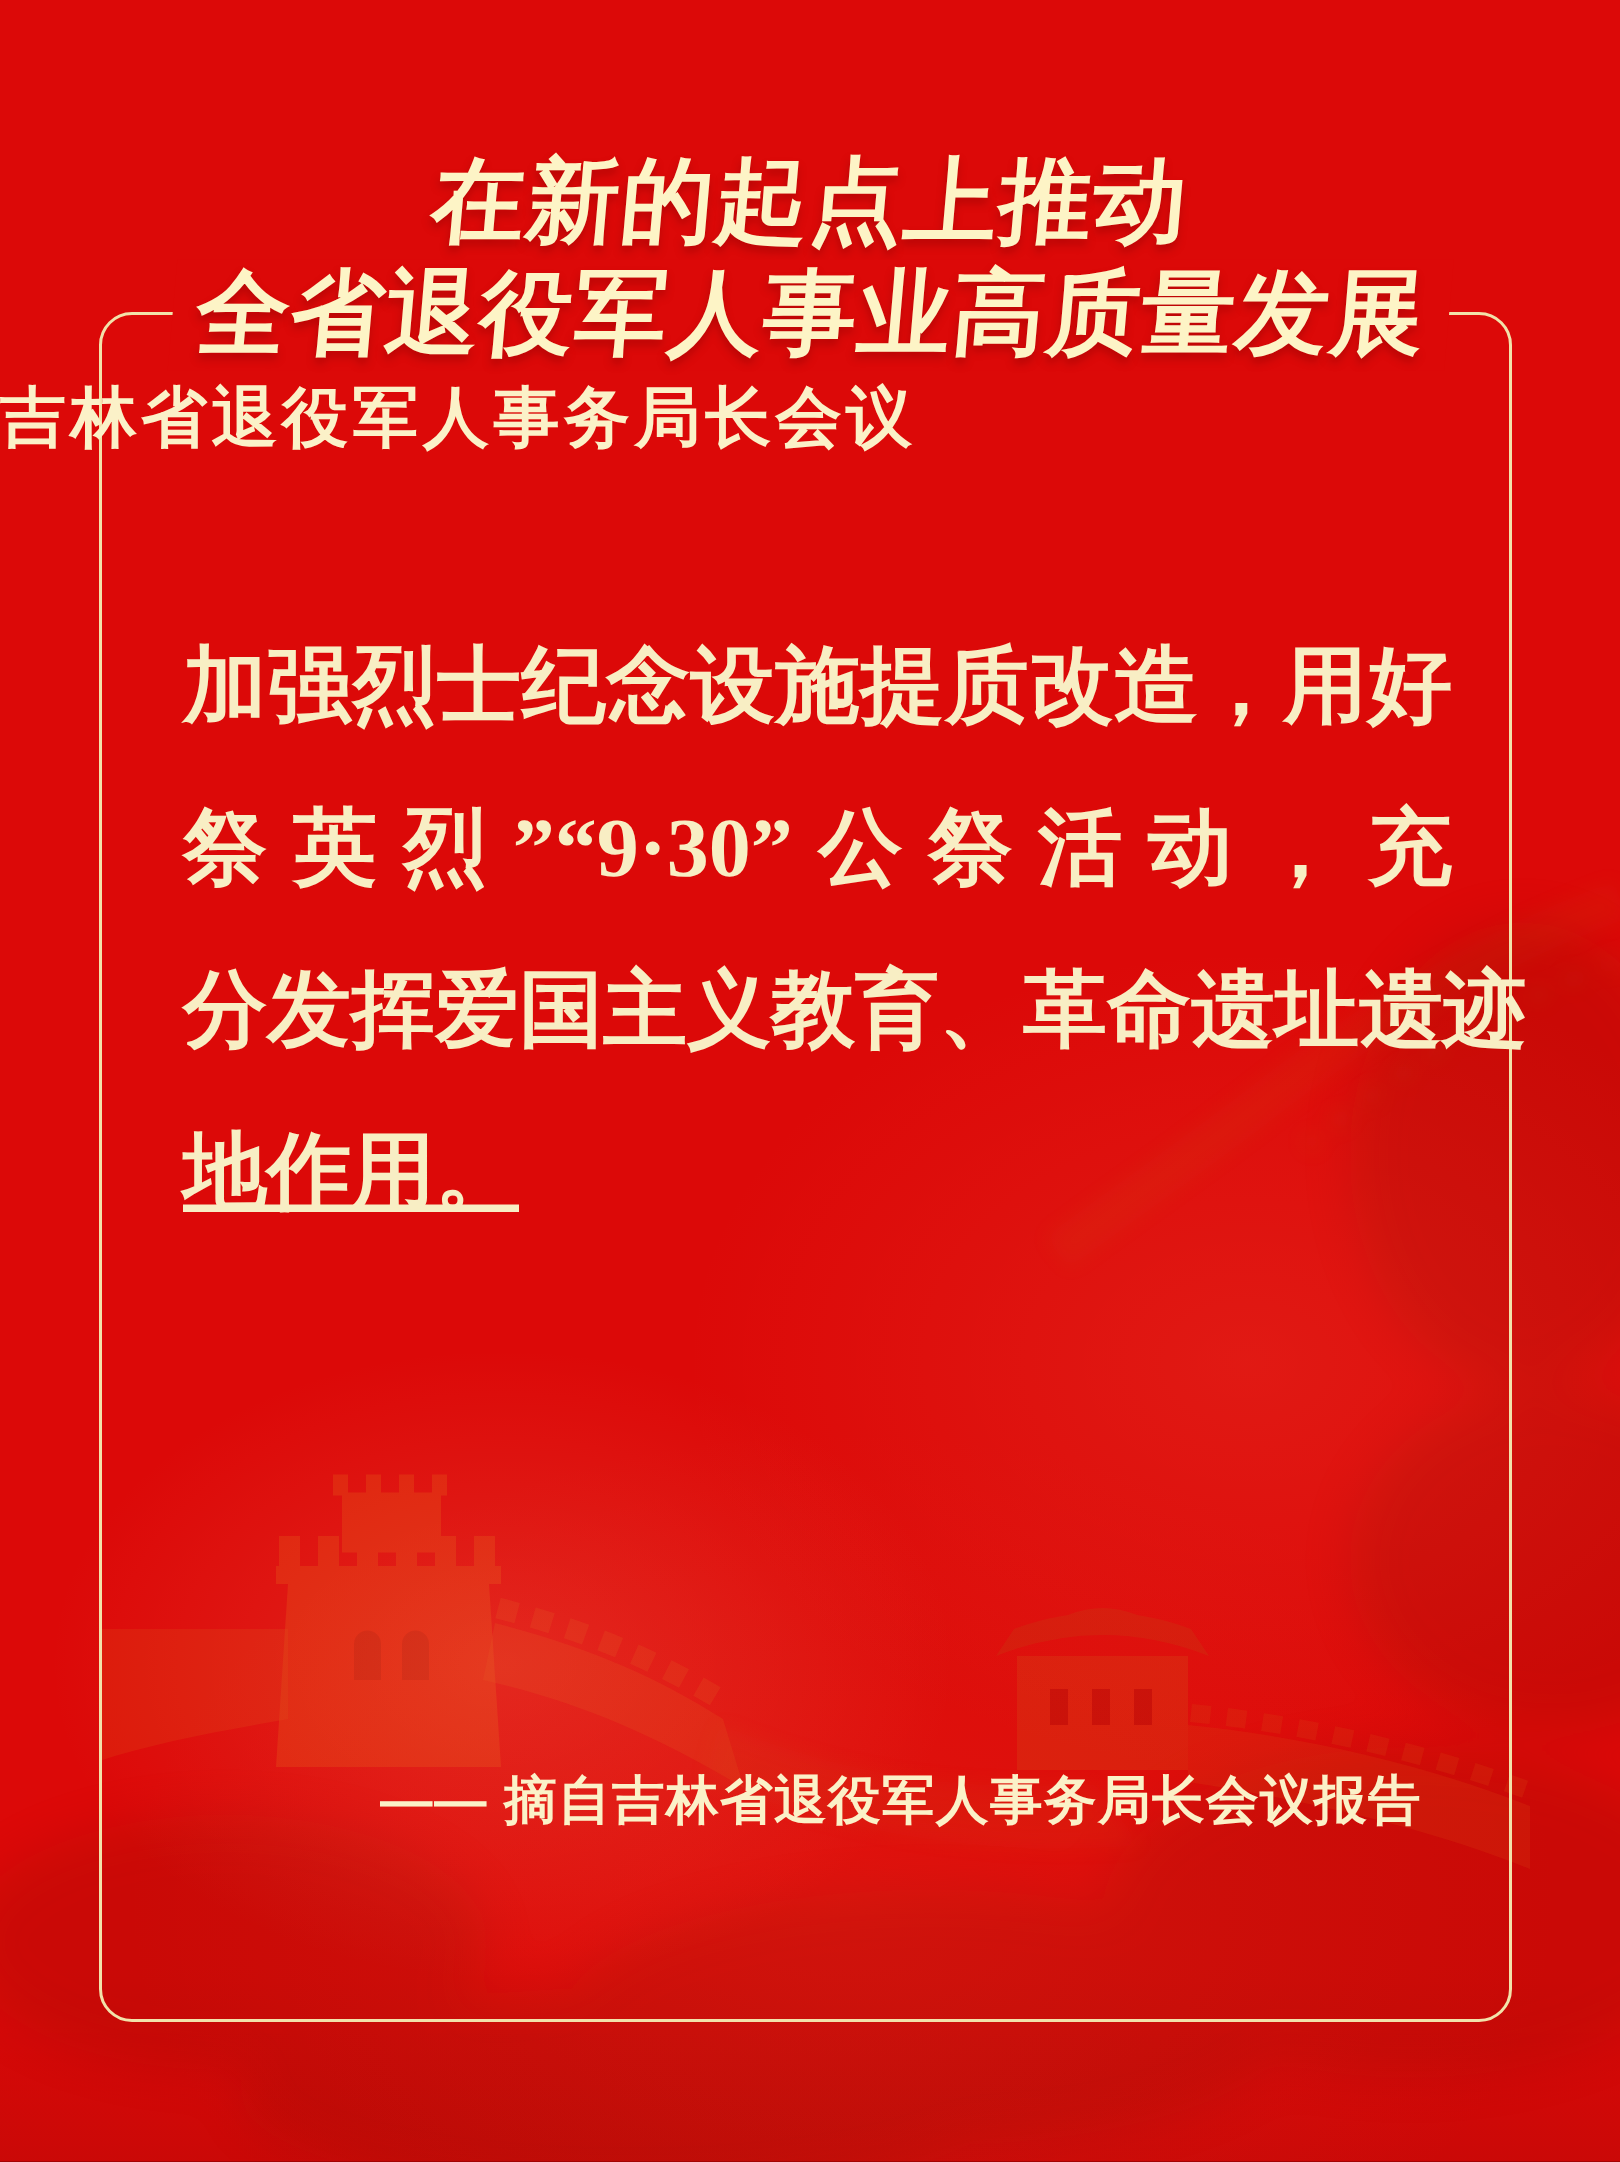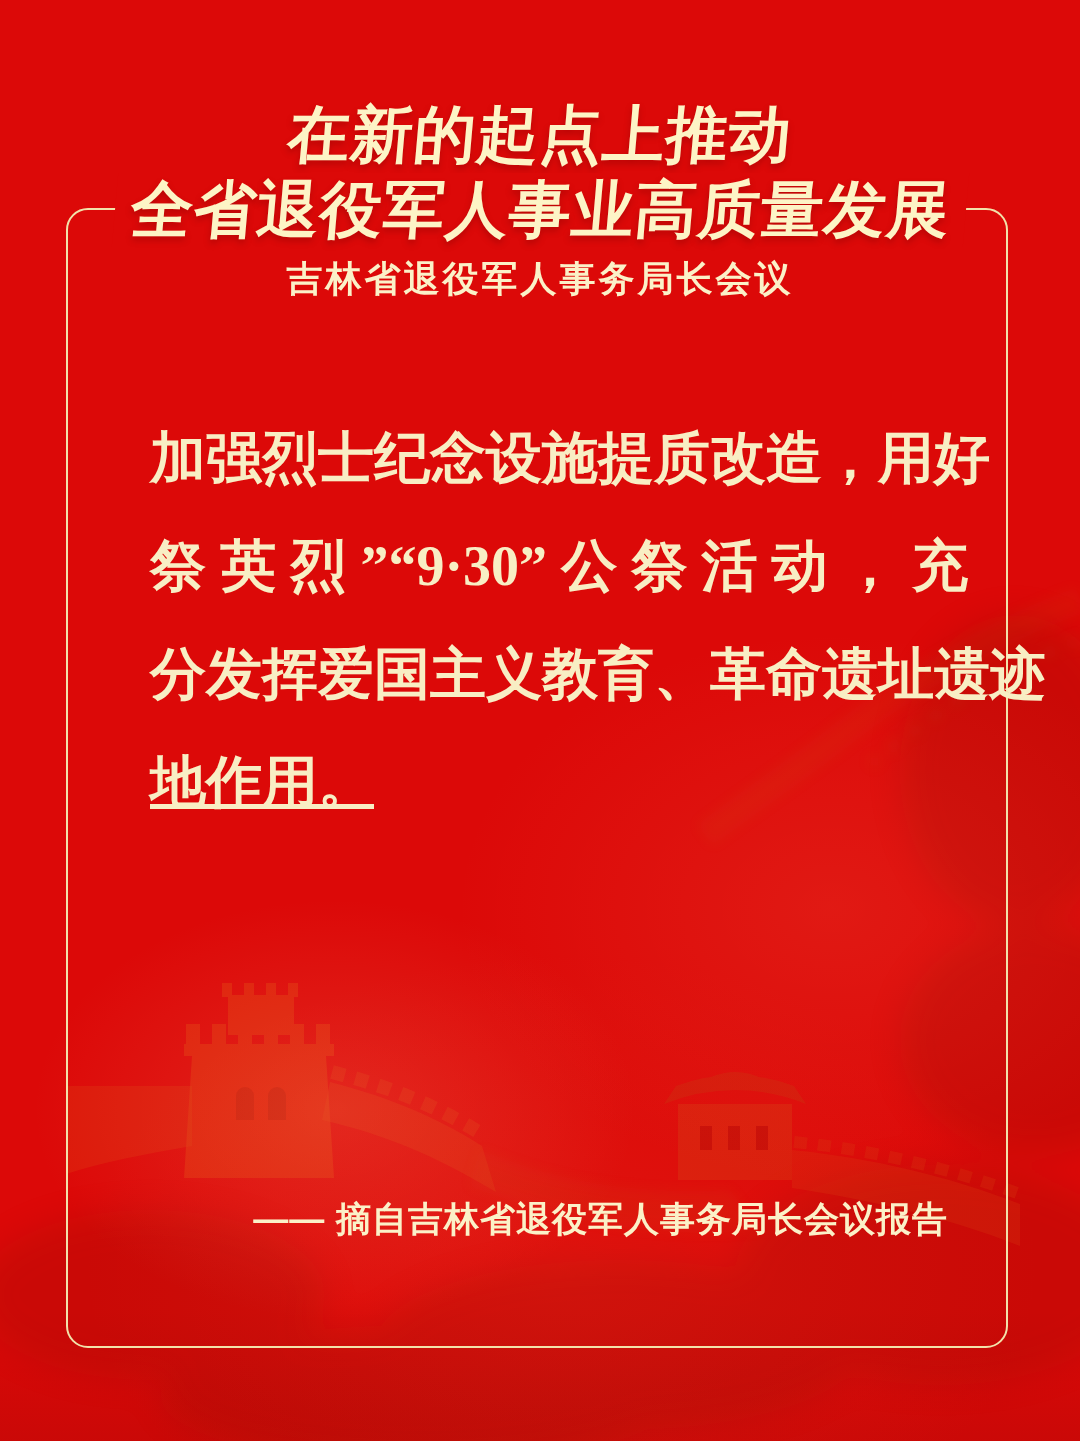--- a/index.html
+++ b/index.html
@@ -37,40 +37,39 @@
   .title2{
     position:absolute;left:0;top:173px;width:100%;
     text-align:center;line-height:74px;font-size:62px;
     font-weight:900;color:#fdf4c6;letter-spacing:1px;
     text-shadow:0 4px 6px rgba(120,0,0,0.35);
   }
   .title1 .skew,.title2 .skew{display:inline-block;transform:skewX(-5deg);}
   .title2 .skew{background:#dc0908;padding:0 16px;}
   .subtitle{
     position:absolute;left:0;top:256px;width:100%;
-    text-align:center;line-height:46px;font-size:36px;
+    text-align:left;line-height:46px;font-size:44px;
     font-weight:700;color:#fbf1c8;letter-spacing:3px;
   }
   .quote{
     position:absolute;left:122px;top:404px;width:846px;
     color:#f8eec4;
     font-family:"Liberation Serif","DejaVu Serif",serif;
     font-weight:bold;font-size:56px;
   }
   .quote .bline{
     height:108px;line-height:108px;
     text-align:justify;text-align-last:justify;
     white-space:nowrap;
-    margin-left:28px;
   }
   .quote .bline:last-child{text-align-last:left;text-decoration:underline;}
   .attribution{
     position:absolute;right:132px;top:1180px;
     font-size:35px;line-height:42px;font-weight:700;
-    color:#fbf1c8;letter-spacing:1px;margin-top:18px;
+    color:#fbf1c8;letter-spacing:1px;
   }
 </style>
 </head>
 <body>
 
 <div class="poster">
 
   <svg class="illustration" viewBox="0 0 1080 1441" aria-hidden="true">
     <defs>
       <filter id="soft" x="-60%" y="-60%" width="220%" height="220%">

